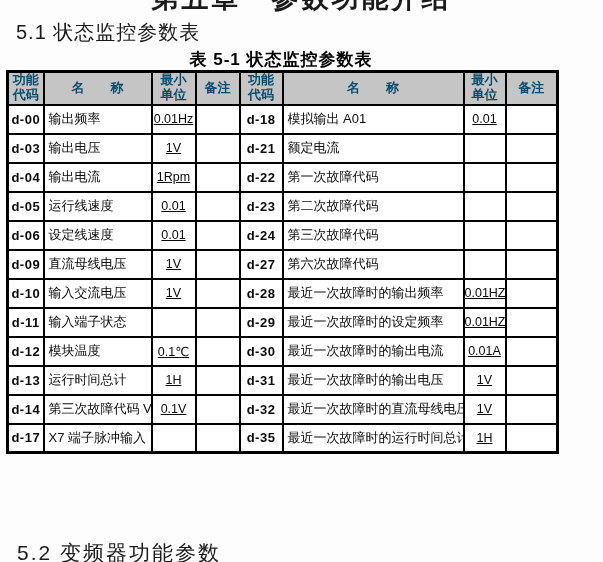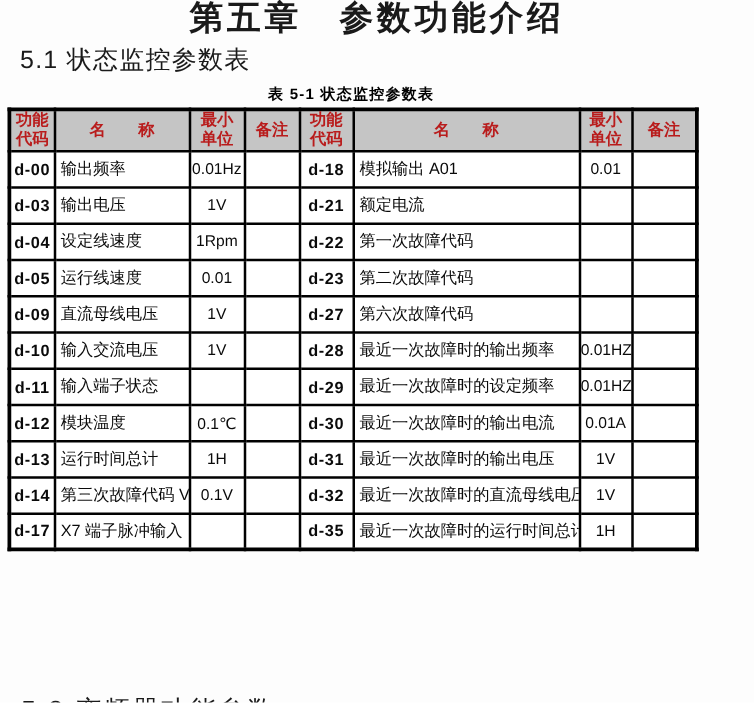--- a/index.html
+++ b/index.html
@@ -4,21 +4,21 @@
 <style>
   html, body { margin: 0; padding: 0; }
   body {
     width: 603px; height: 562px;
     position: relative;
     overflow: hidden;
     background: #fdfdfd;
     color: #111;
     font-family: "Liberation Sans", "DejaVu Sans", sans-serif;
   }
-  .page { position: absolute; inset: 0; margin-top: 16px; }
+  .page { position: absolute; inset: 0; }
 
   .chapter-heading {
     position: absolute;
     top: -15px; left: 0; width: 603px;
     text-align: center;
     font-size: 27px; line-height: 27px;
     font-weight: bold;
     letter-spacing: 3px;
     color: #1a1a1a;
     white-space: nowrap;
@@ -28,21 +28,21 @@
     top: 21px; left: 16px;
     font-size: 20px; line-height: 22px;
     letter-spacing: 1px;
     color: #1a1a1a;
     white-space: nowrap;
   }
   .table-caption {
     position: absolute;
     top: 50px; left: 6px; width: 550px;
     text-align: center;
-    font-size: 12px; line-height: 19px;
+    font-size: 17px; line-height: 19px;
     font-weight: bold;
     letter-spacing: 1px;
     color: #000;
   }
   table.param-table {
     position: absolute;
     top: 70px; left: 6px;
     width: 550px;
     border-collapse: collapse;
     table-layout: fixed;
@@ -55,27 +55,27 @@
     vertical-align: middle;
   }
   .param-table thead tr { height: 33px; }
   .param-table th {
     background: #c5c5c5;
     font-size: 13px;
     font-weight: bold;
     line-height: 1.15;
     text-align: center;
     white-space: pre-line;
-    color: #b91c1c;
+    color: #0c4a6e;
   }
   .param-table tbody tr { height: 29px; }
   .param-table td { font-size: 13px; color: #0a0a0a; }
   td.code { font-weight: bold; text-align: center; letter-spacing: 0.5px; }
   td.name { text-align: left; padding-left: 4px; white-space: nowrap; overflow: hidden; }
-  td.unit { text-align: center; font-size: 12.5px; white-space: nowrap; }
+  td.unit { text-align: center; font-size: 12.5px; white-space: nowrap; text-decoration: underline; }
   td.note {}
   .bottom-heading {
     position: absolute;
     top: 541px; left: 17px;
     font-size: 21px; line-height: 23px;
     letter-spacing: 2px;
     color: #1a1a1a;
     white-space: nowrap;
   }
 </style>
@@ -133,39 +133,49 @@
           <td class="name">输出电压</td>
           <td class="unit">1V</td>
           <td class="note"></td>
           <td class="code">d-21</td>
           <td class="name">额定电流</td>
           <td class="unit"></td>
           <td class="note"></td>
         </tr>
         <tr>
           <td class="code">d-04</td>
-          <td class="name">设定线速度</td>
+          <td class="name">输出电流</td>
           <td class="unit">1Rpm</td>
           <td class="note"></td>
           <td class="code">d-22</td>
           <td class="name">第一次故障代码</td>
           <td class="unit"></td>
           <td class="note"></td>
         </tr>
         <tr>
           <td class="code">d-05</td>
           <td class="name">运行线速度</td>
           <td class="unit">0.01</td>
           <td class="note"></td>
           <td class="code">d-23</td>
           <td class="name">第二次故障代码</td>
           <td class="unit"></td>
           <td class="note"></td>
         </tr>
         <tr>
+          <td class="code">d-06</td>
+          <td class="name">设定线速度</td>
+          <td class="unit">0.01</td>
+          <td class="note"></td>
+          <td class="code">d-24</td>
+          <td class="name">第三次故障代码</td>
+          <td class="unit"></td>
+          <td class="note"></td>
+        </tr>
+        <tr>
           <td class="code">d-09</td>
           <td class="name">直流母线电压</td>
           <td class="unit">1V</td>
           <td class="note"></td>
           <td class="code">d-27</td>
           <td class="name">第六次故障代码</td>
           <td class="unit"></td>
           <td class="note"></td>
         </tr>
         <tr>

